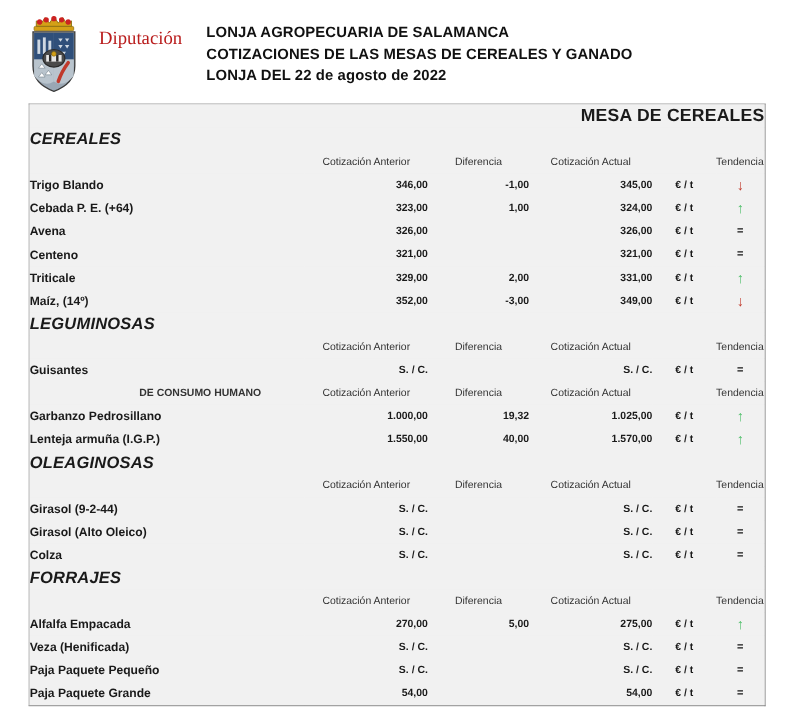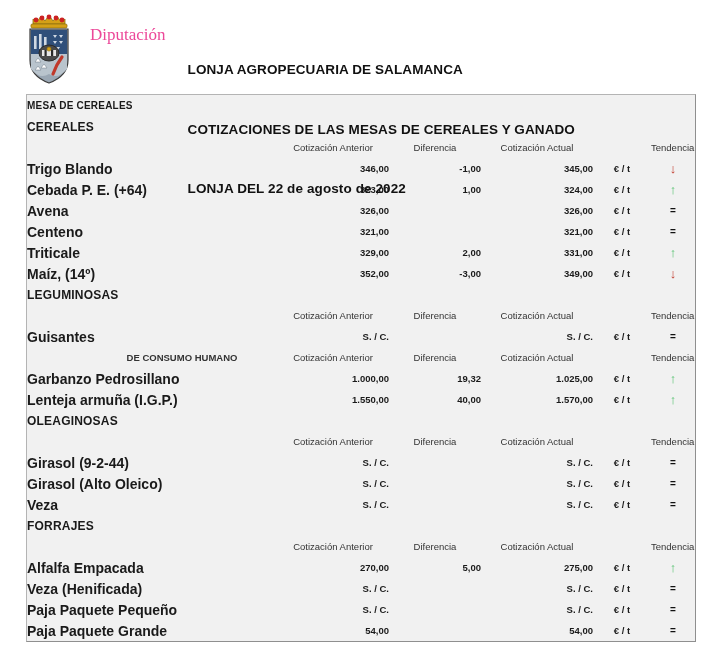--- a/index.html
+++ b/index.html
@@ -28,38 +28,37 @@
     height: 78px;
     position: relative;
     flex: 0 0 auto;
   }
   .logo-text {
     margin-left: 6px;
     padding-top: 16px;
     font-family: "Liberation Serif", serif;
     font-size: 17px;
     line-height: 21px;
-    color: #ec4899;
+    color: #b91c1c;
     flex: 0 0 auto;
   }
   .logo-text div { white-space: nowrap; }
 
   .title-block {
     margin-left: 22px;
     padding-top: 12px;
     flex: 1 1 auto;
   }
   .title-block div {
     font-size: 13.5px;
     font-weight: bold;
     line-height: 19.5px;
     letter-spacing: 0.1px;
     color: #111111;
     white-space: nowrap;
-    margin-top: 40px;
   }
 
   
   .panel {
     margin: 6px 18px 0 26px;
     border: 1px solid #b4b4b4;
     border-right-color: #8f8f8f;
     border-bottom-color: #8f8f8f;
     background: #f1f1f1;
     box-sizing: border-box;
@@ -82,48 +81,49 @@
   
   col.c-name { width: 250px; }
   col.c-prev { width: 112px; }
   col.c-diff { width: 92px; }
   col.c-curr { width: 112px; }
   col.c-unit { width: 58px; }
   col.c-trend { width: 44px; }
 
   .row-title td {
     height: 24px;
-    text-align: left;
-    font-size: 10px;
+    text-align: right;
+    font-size: 16px;
     font-weight: bold;
     background: #ebebeb;
     letter-spacing: 0.2px;
   }
   .row-section td {
     background: #ffffff;
     height: 20px;
-    font-size: 12px;
+    font-size: 15px;
     font-weight: bold;
     padding-left: 8px;
     letter-spacing: 0.2px;
+    font-style: italic;
   }
   .row-head td {
     color: #333333;
     font-weight: normal;
     text-align: center;
     height: 21px;
   }
   .row-head td.h-name { text-align: center; padding-left: 60px; font-weight: bold; }
   .row-head td.h-trend { padding-right: 12px; }
 
   .cell-name {
     text-align: left;
     padding-left: 78px;
     font-weight: bold;
-    font-size: 14px;
+    font-size: 11px;
     margin-left: 32px;
   }
   .cell-num {
     text-align: right;
     font-weight: bold;
   }
   .cell-unit {
     text-align: center;
     font-weight: bold;
     font-size: 9.5px;
@@ -345,21 +345,21 @@
         </tr>
         <tr>
           <td class="cell-name">Girasol (Alto Oleico)</td>
           <td class="cell-num">S. / C.</td>
           <td class="cell-num"></td>
           <td class="cell-num">S. / C.</td>
           <td class="cell-unit">€ / t</td>
           <td class="cell-trend"><span class="equal">=</span></td>
         </tr>
         <tr>
-          <td class="cell-name">Veza</td>
+          <td class="cell-name">Colza</td>
           <td class="cell-num">S. / C.</td>
           <td class="cell-num"></td>
           <td class="cell-num">S. / C.</td>
           <td class="cell-unit">€ / t</td>
           <td class="cell-trend"><span class="equal">=</span></td>
         </tr>
         <tr class="row-section">
           <td colspan="6">FORRAJES</td>
         </tr>
         <tr class="row-head">

